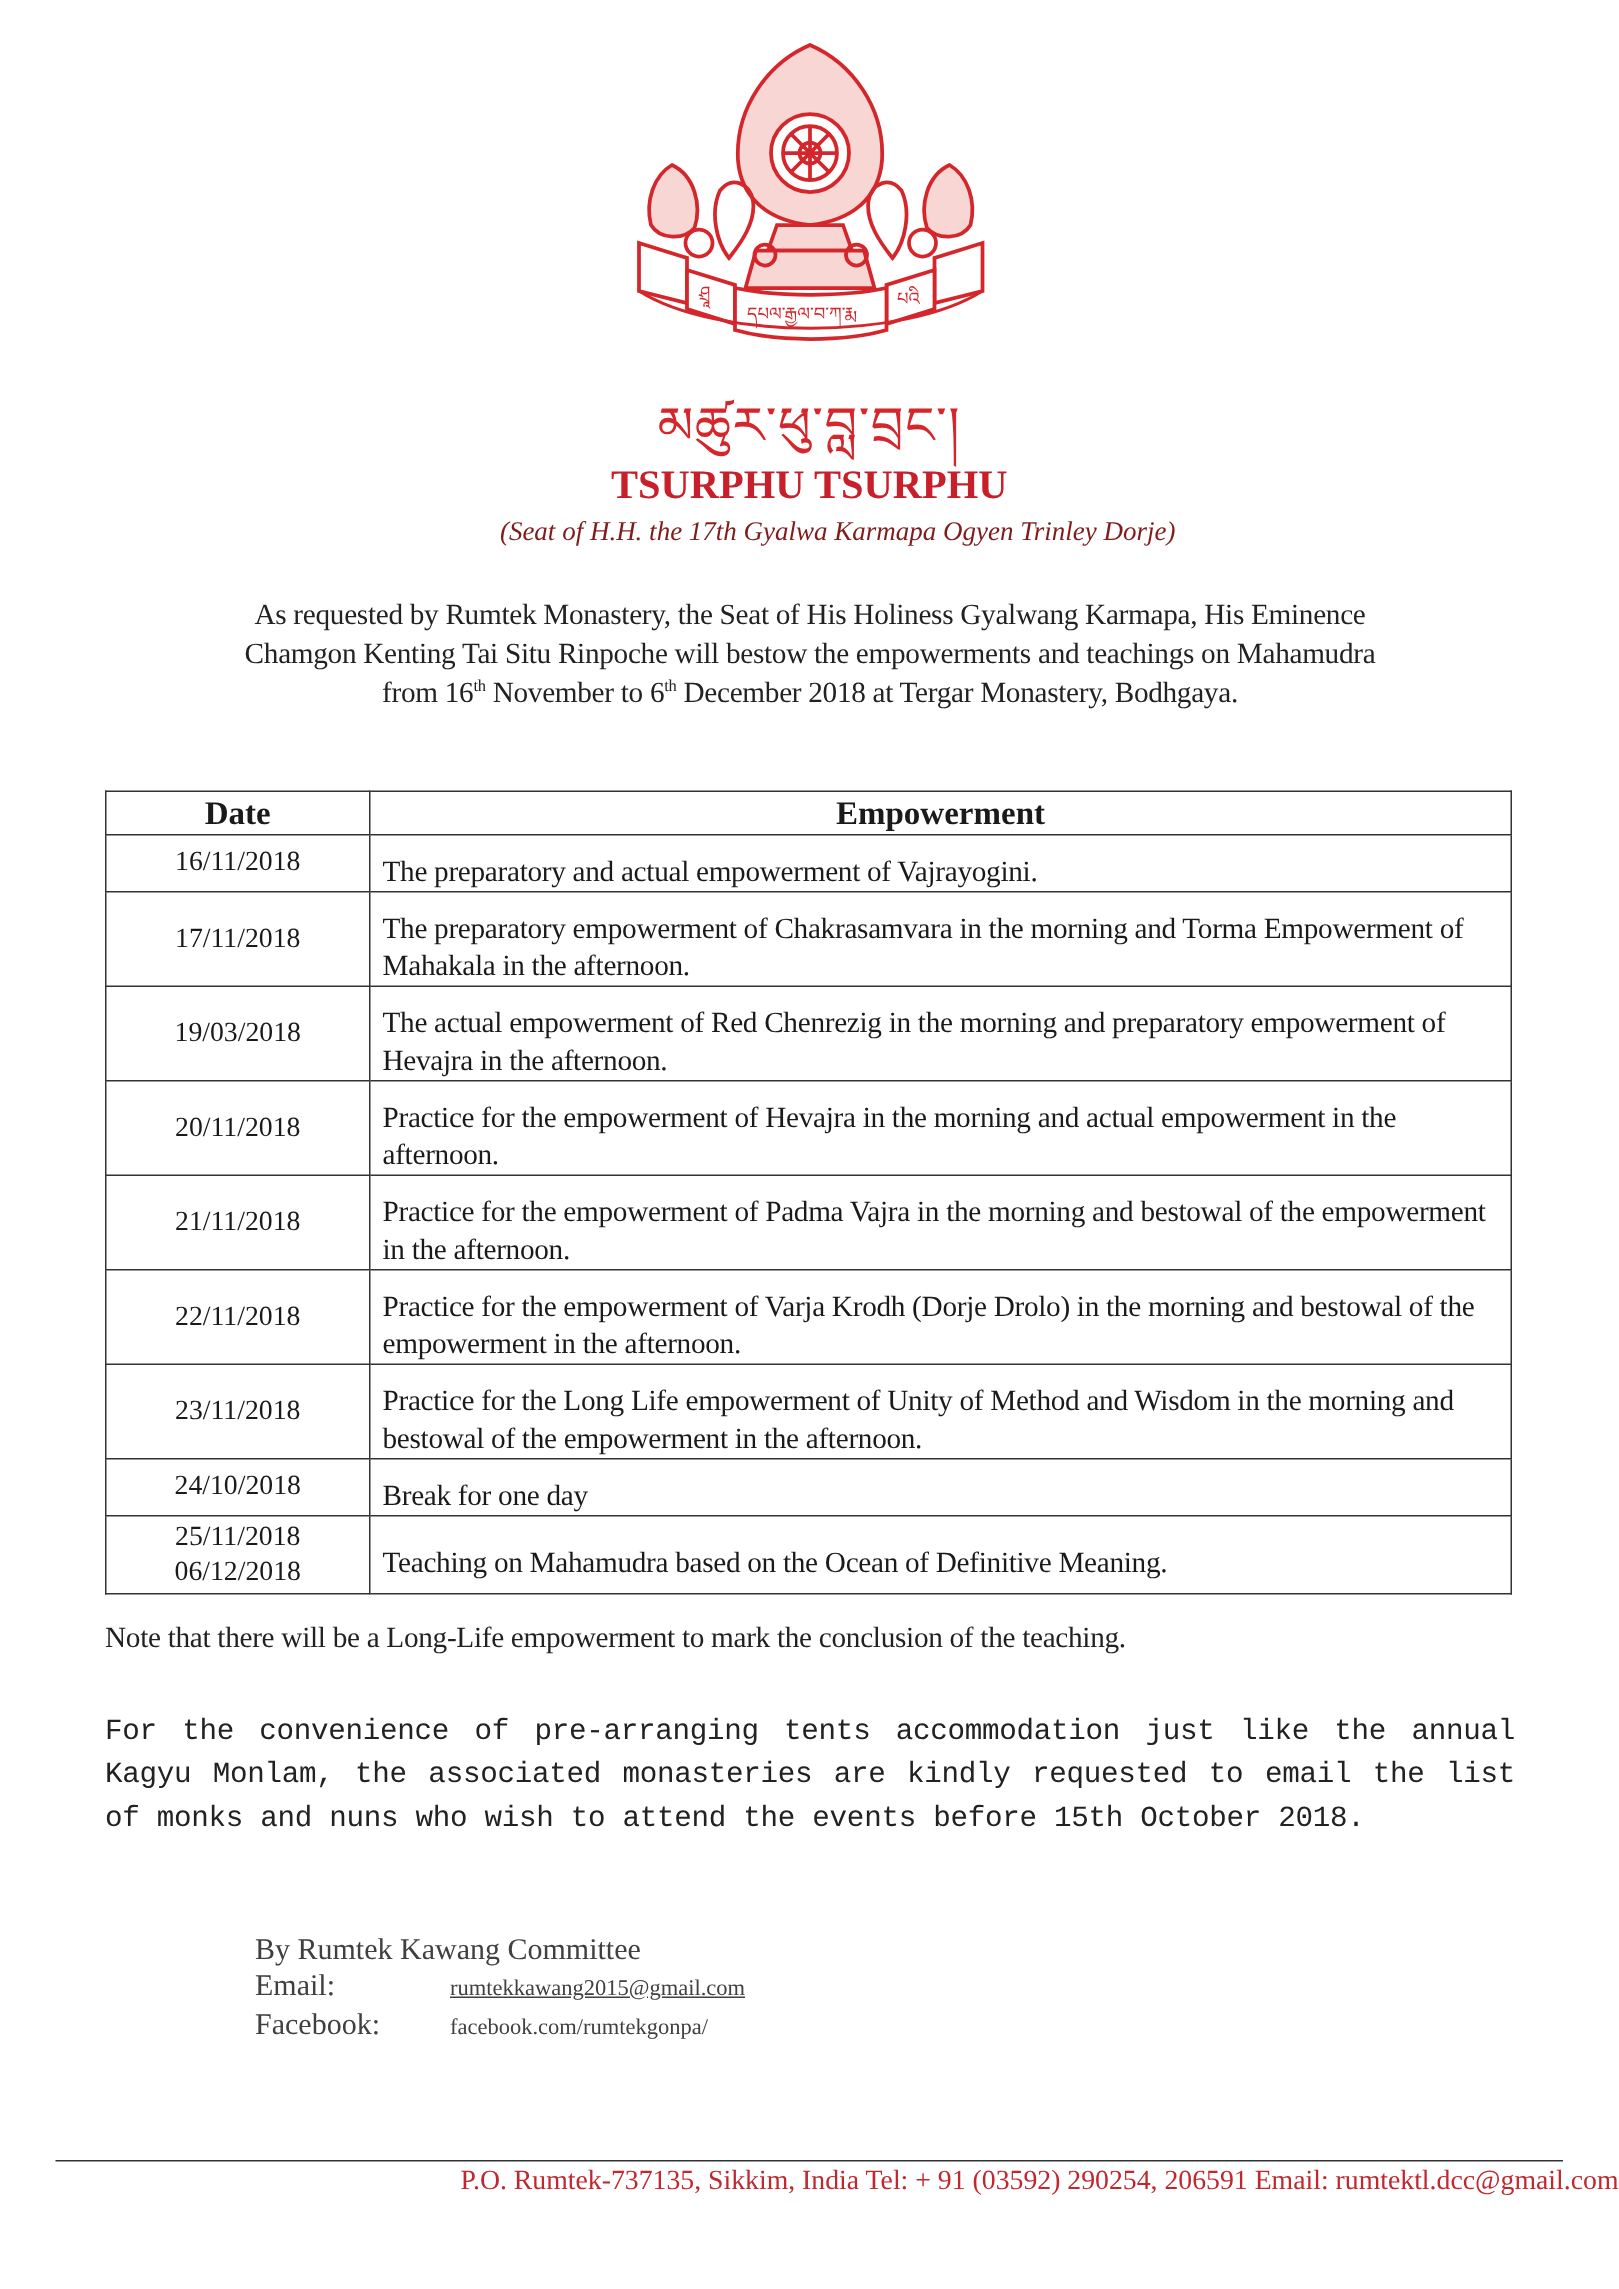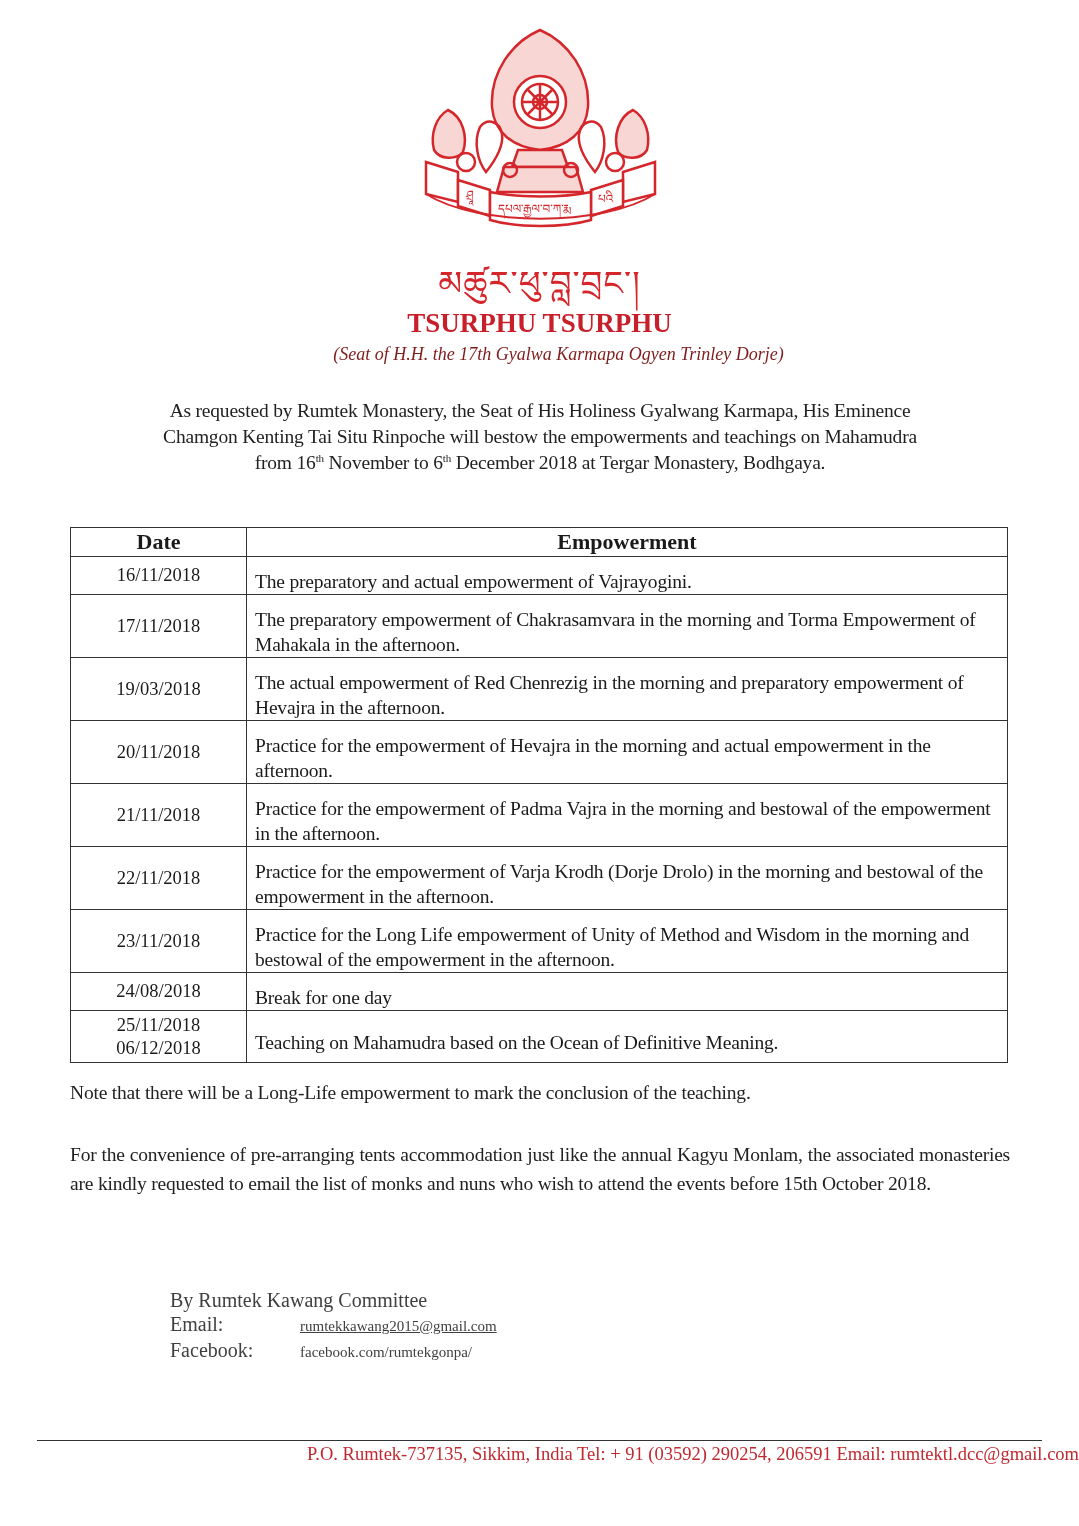--- a/index.html
+++ b/index.html
@@ -25,21 +25,21 @@
   table.schedule th, table.schedule td { border: 1.5px solid #333; }
   table.schedule th { font-weight: bold; font-size: 22px; height: 29px; text-align: center; line-height: 26px; }
   th.col-date, td.cell-date { width: 176px; margin-top: 32px; }
   td.cell-date { text-align: center; font-size: 18.5px; line-height: 23px; vertical-align: middle; }
   td.cell-emp { text-align: left; padding: 12px 0 0 8px; font-size: 19.5px; line-height: 25px; vertical-align: middle; letter-spacing: -0.2px; }
   tr.row-single td { height: 25px; font-family: Liberation Serif, serif; }
   tr.row-double td { height: 52px; }
 
   .note { position: absolute; left: 70px; width: 940px; top: 1082px; font-size: 19.5px; color: #222; letter-spacing: -0.2px; }
   .convenience { position: absolute; left: 70px; width: 940px; top: 1140px; font-size: 19.5px; line-height: 29px;
-    color: #222; text-align: justify; letter-spacing: -0.2px; }
+    color: #222; text-align: justify; letter-spacing: -0.2px; font-family: Liberation Mono, monospace; }
 
   .signature { position: absolute; left: 170px; top: 1288px; font-family: "Liberation Serif", serif; color: #404040; }
   .sig-line { font-size: 20px; line-height: 24px; display: flex; align-items: baseline; }
   .sig-label { width: 130px; display: inline-block; }
   .sig-value { font-size: 15px; }
   .sig-value.link { text-decoration: underline; }
 
   .footer-rule { position: absolute; left: 37px; top: 1440px; width: 1005px; height: 0; border-top: 1.5px solid #333; }
   .footer { position: absolute; left: 0; width: 1079px; top: 1444px; text-align: right; color: #c0282f;
     font-size: 18.5px; font-family: "Liberation Serif", serif; }
@@ -125,21 +125,21 @@
     </tr>
     <tr class="row-double">
       <td class="cell-date">22/11/2018</td>
       <td class="cell-emp">Practice for the empowerment of Varja Krodh (Dorje Drolo) in the morning and bestowal of the empowerment in the afternoon.</td>
     </tr>
     <tr class="row-double">
       <td class="cell-date">23/11/2018</td>
       <td class="cell-emp">Practice for the Long Life empowerment of Unity of Method and Wisdom in the morning and bestowal of the empowerment in the afternoon.</td>
     </tr>
     <tr class="row-single">
-      <td class="cell-date">24/08/2018</td>
+      <td class="cell-date">24/10/2018</td>
       <td class="cell-emp">Break for one day</td>
     </tr>
     <tr class="row-double">
       <td class="cell-date">
         <div>25/11/2018</div>
         <div>06/12/2018</div>
       </td>
       <td class="cell-emp">Teaching on Mahamudra based on the Ocean of Definitive Meaning.</td>
     </tr>
   </tbody>

